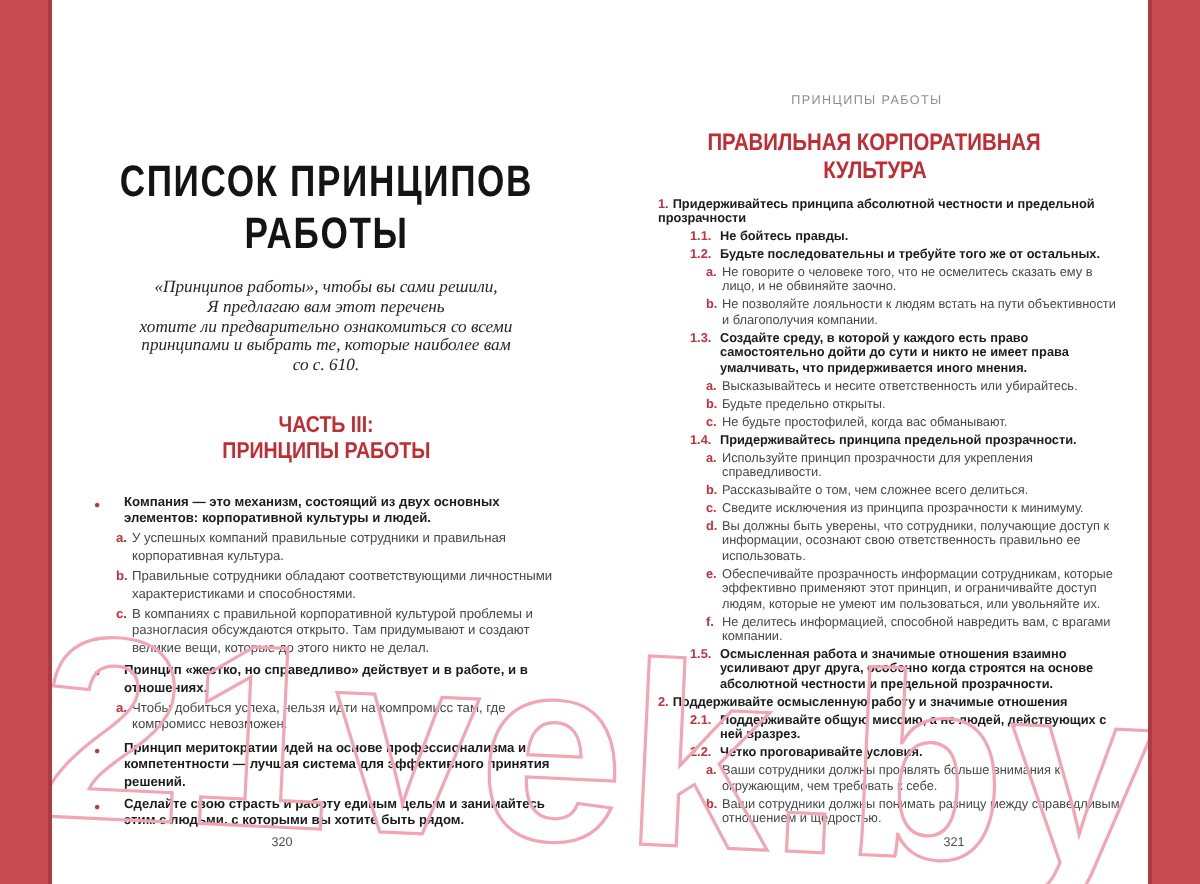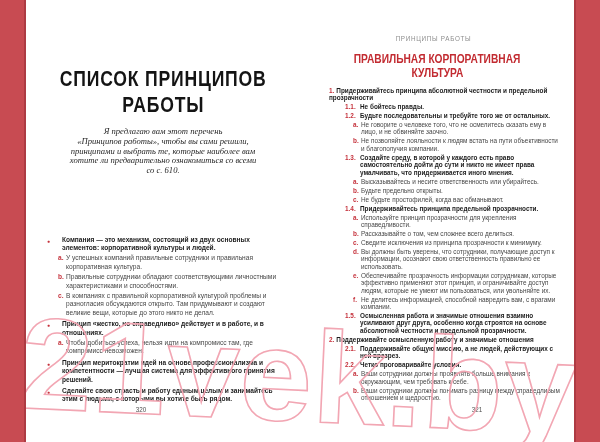--- a/index.html
+++ b/index.html
@@ -4,21 +4,21 @@
 <style>
   html,body{margin:0;padding:0;}
   body{
     width:600px;height:442px;position:relative;overflow:hidden;
     background:#ffffff;font-family:"Liberation Sans",sans-serif;
   }
   .strip{position:absolute;top:0;bottom:0;width:26px;background:#c84b52;z-index:6;box-sizing:border-box;}
   .strip.left{left:0;border-right:2px solid #ad3b43;}
   .strip.right{right:0;border-left:2px solid #ad3b43;}
 
-  .page{position:absolute;top:6px;height:412px;background:transparent;}
+  .page{position:absolute;top:18px;height:412px;background:transparent;}
   .page-left{left:26px;width:274px;}
   .page-right{left:300px;width:275px;}
 
   
   .lp-title{position:absolute;top:60px;left:0;right:0;text-align:center;
     font-weight:bold;color:#141414;font-size:22px;line-height:26px;letter-spacing:1px;}
   .lp-title .squeeze{display:inline-block;transform:scaleX(.8);transform-origin:center;white-space:nowrap;}
   .lp-intro{position:absolute;top:121px;left:8px;right:8px;text-align:center;
     font-family:"Liberation Serif",serif;font-style:italic;font-size:8.6px;line-height:9.8px;color:#262626;}
   .lp-part{position:absolute;top:189px;left:0;right:0;text-align:center;
@@ -66,31 +66,35 @@
 <div class="strip left"></div>
 <div class="strip right"></div>
 
 <div class="page page-left">
   <div class="lp-title">
     <span class="squeeze">СПИСОК ПРИНЦИПОВ</span><br>
     <span class="squeeze">РАБОТЫ</span>
   </div>
   <div class="lp-intro">
 
+      <div class="intro-line">«Принципов работы», чтобы вы сами решили,</div>
+
       <div class="intro-line">Я предлагаю вам этот перечень</div>
 
-      <div class="intro-line">«Принципов работы», чтобы вы сами решили,</div>
+      <div class="intro-line">хотите ли предварительно ознакомиться со всеми</div>
 
       <div class="intro-line">принципами и выбрать те, которые наиболее вам</div>
-
-      <div class="intro-line">хотите ли предварительно ознакомиться со всеми</div>
 
 
       <div class="intro-line">со с. 610.</div>
     </div>
+  <div class="lp-part">
+    <span class="squeeze">ЧАСТЬ III:</span><br>
+    <span class="squeeze">ПРИНЦИПЫ РАБОТЫ</span>
+  </div>
   <div class="lp-list">
 
       <div class="item lv1 bold">
         <span class="mk">●</span><span class="tx">Компания — это механизм, состоящий из двух основных элементов: корпоративной культуры и людей.</span>
       </div>
 
       <div class="item lv2">
         <span class="mk">a.</span><span class="tx">У успешных компаний правильные сотрудники и правильная корпоративная культура.</span>
       </div>
 

